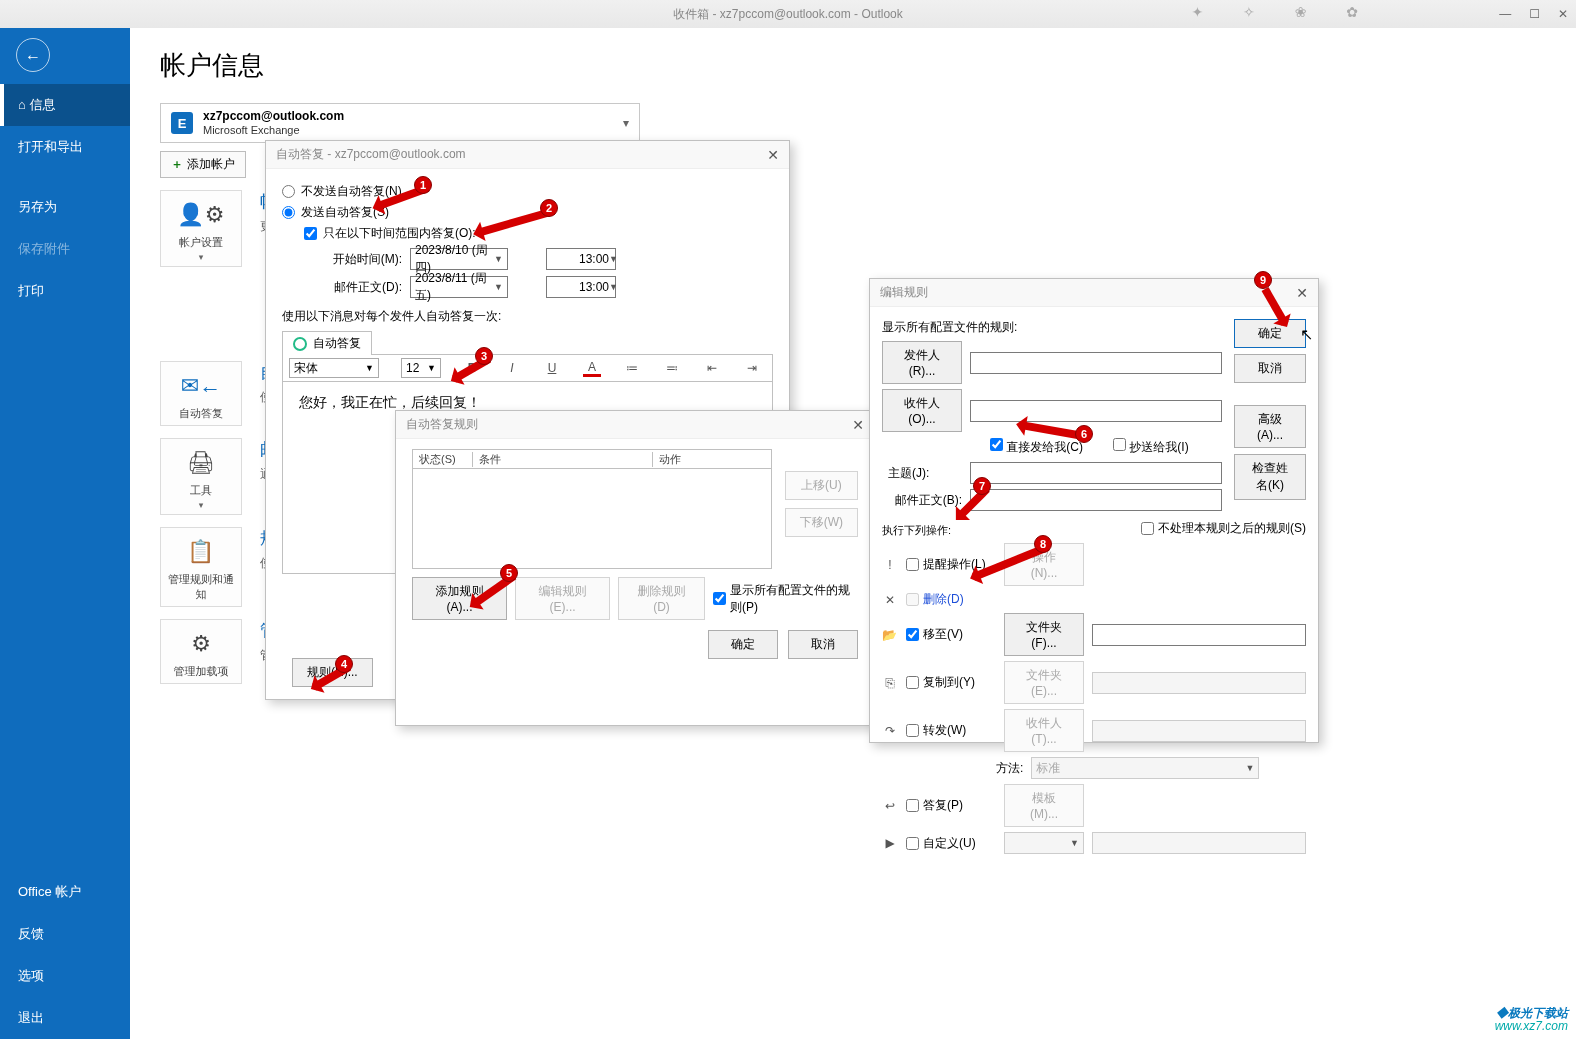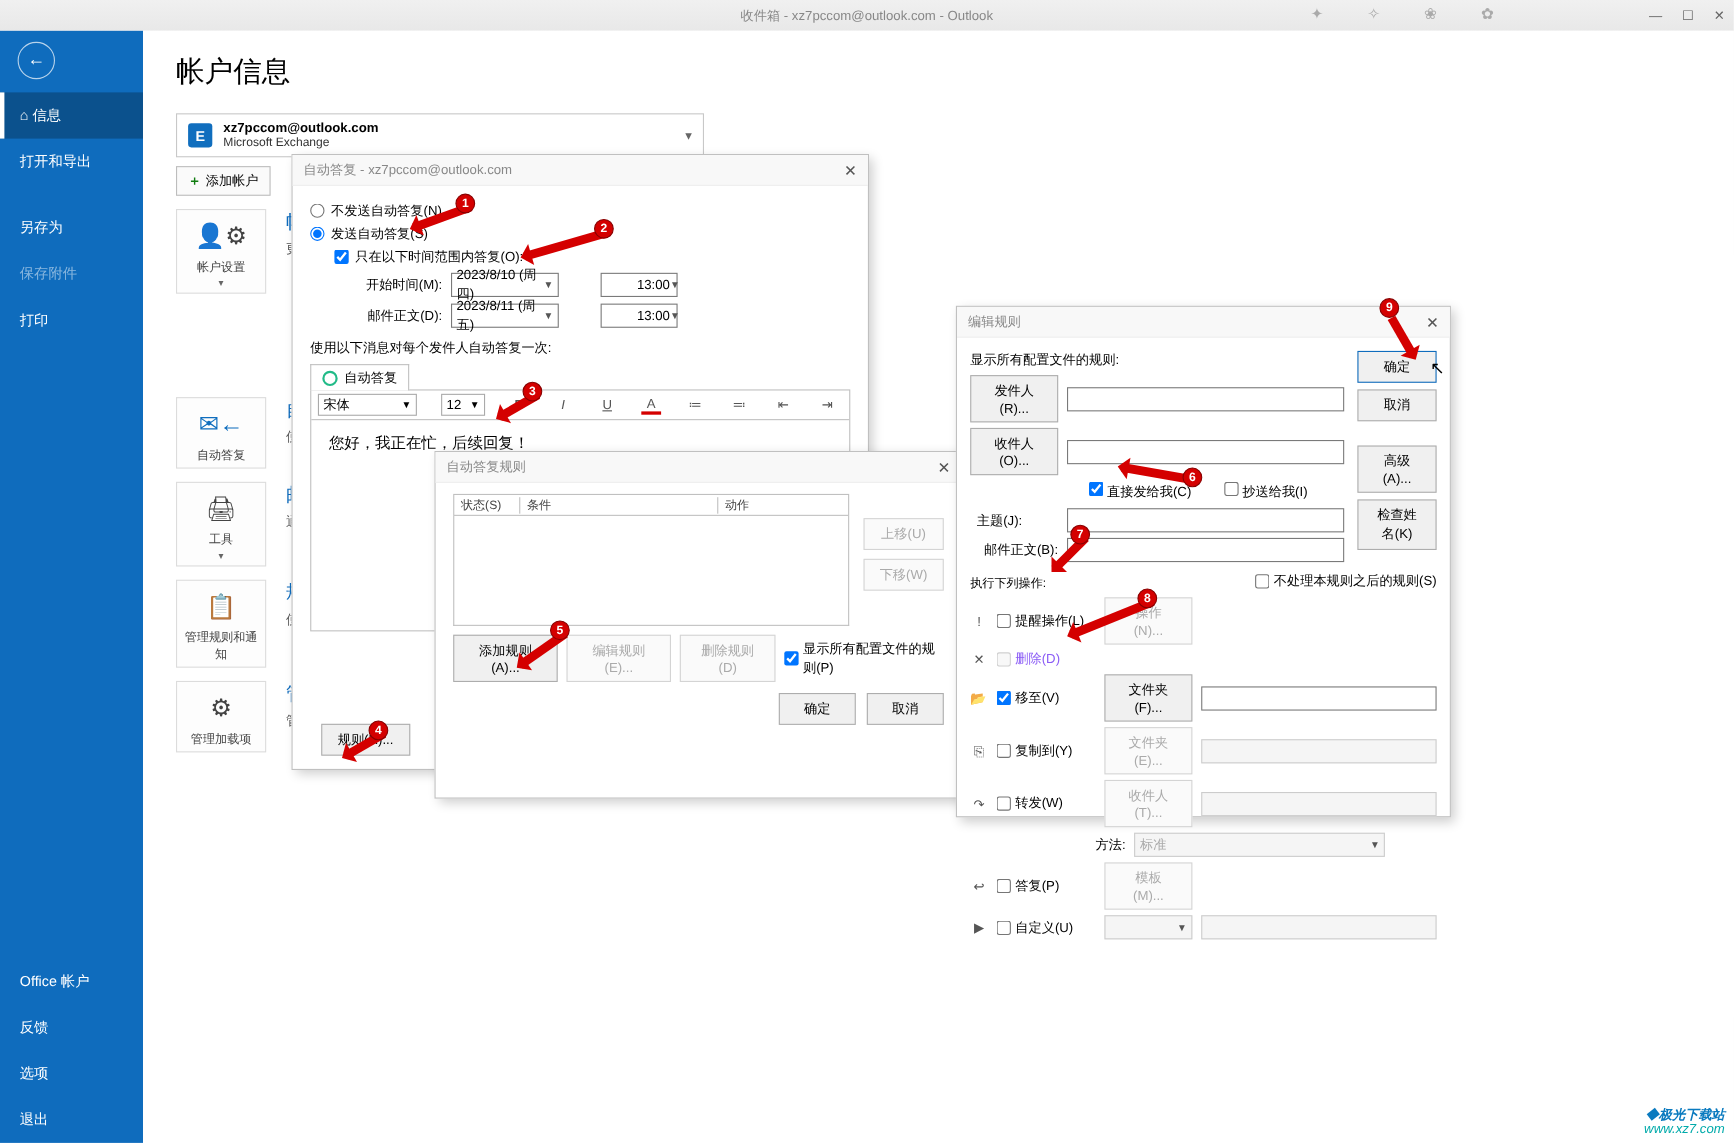--- a/index.html
+++ b/index.html
@@ -380,21 +380,21 @@
       <span class="ck">
           <input type="checkbox" style="">
           <span>提醒操作(L)</span>
         </span>
       <span class="btn disabled">操作(N)...</span>
     </div>
     <div class="action-row">
       <span class="ico">✕</span>
       <span class="ck">
           <input type="checkbox" disabled="" style="">
-          <span style="color:#8b5cf6">删除(D)</span>
+          <span style="color:#1d4ed8">删除(D)</span>
         </span>
     </div>
     <div class="action-row">
       <span class="ico">📂</span>
       <span class="ck">
           <input type="checkbox" checked="" style="">
           <span>移至(V)</span>
         </span>
       <span class="btn">文件夹(F)...</span>
       <input class="input-text it" style="">

